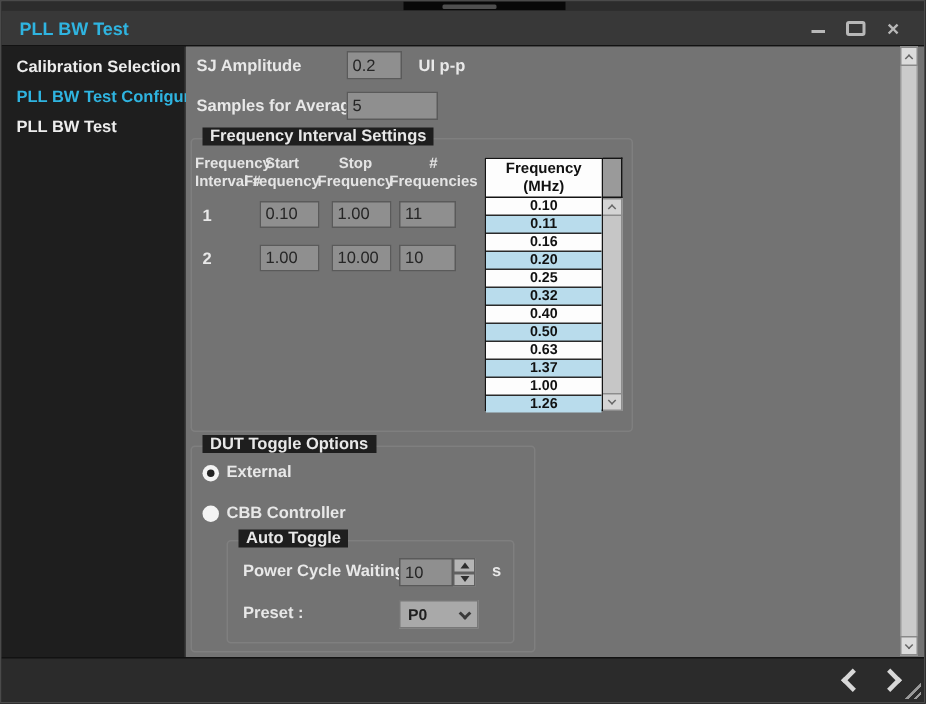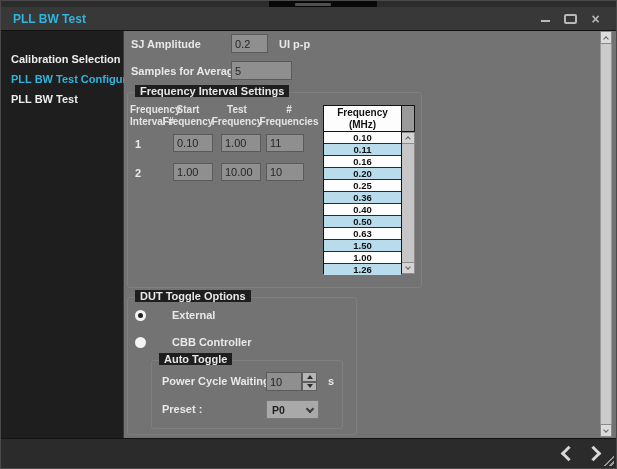--- a/index.html
+++ b/index.html
@@ -13,21 +13,21 @@
   .titlebar{position:relative;height:23px;background:#383838;border-bottom:1px solid #121212;
     display:flex;align-items:center;}
   .title{color:#2fb4e0;font-weight:bold;font-size:12px;padding-left:12px;}
   .win-controls{margin-left:auto;display:flex;align-items:center;gap:10px;padding-right:13px;}
   .wc{width:15px;height:15px;display:flex;align-items:center;justify-content:center;color:#b8b8b8;cursor:pointer;}
   .min-bar{width:9px;height:2px;background:#b8b8b8;margin-top:5px;}
   .max-box{width:9px;height:6px;border:2px solid #b8b8b8;border-radius:2px;}
   .wc.close{font-size:14px;font-weight:bold;line-height:14px;}
   
   .body{display:flex;height:407px;}
-  .sidebar{width:123px;box-sizing:border-box;border-right:1px solid #3a3a3a;padding-top:18px;background:#1e1e1e;}
+  .sidebar{width:123px;box-sizing:border-box;border-right:1px solid #3a3a3a;padding-top:4px;background:#1e1e1e;}
   .side-item{height:20px;line-height:20px;font-size:11px;font-weight:bold;color:#ededed;
     padding-left:10px;white-space:nowrap;cursor:pointer;}
   .side-item.active{color:#2fb4e0;}
   .main{position:relative;flex:1;background:#737373;}
   
   .lbl{position:absolute;font-size:11px;font-weight:bold;color:#e8e8e8;white-space:nowrap;}
   .inp{position:absolute;box-sizing:border-box;background:#8f8f8f;border:1px solid #5a5a5a;
     color:#262626;font-size:11px;font-family:inherit;padding:0 3px;outline:none;}
   .gbox{position:absolute;border:1px solid #7f7f7f;border-radius:3px;}
   .glabel{position:absolute;top:-8px;left:7px;background:#1e1e1e;padding:0 5px;font-size:11px;
@@ -46,21 +46,21 @@
   .ft-row:nth-child(even){background:#b9dcec;}
   .ft-sb{width:13px;display:flex;flex-direction:column;box-sizing:border-box;}
   .ft-sb-head{height:27px;background:#9a9a9a;border:1px solid #141414;border-left:none;box-sizing:border-box;}
   .ft-sb-btn{height:12px;background:#d4d4d4;border:1px solid #8d8d8d;border-left:none;box-sizing:border-box;
     display:flex;align-items:center;justify-content:center;cursor:pointer;}
   .ft-sb-track{flex:1;background:#c6c6c6;border-right:1px solid #8d8d8d;box-sizing:border-box;}
   .chev{display:inline-block;width:3px;height:3px;border-right:1.5px solid #666;border-bottom:1.5px solid #666;}
   .chev.up{transform:rotate(-135deg);margin-top:2px;}
   .chev.down{transform:rotate(45deg);margin-bottom:2px;}
   
-  .radio-row{position:absolute;display:flex;align-items:center;gap:26px;cursor:pointer;}
+  .radio-row{position:absolute;display:flex;align-items:center;gap:5px;cursor:pointer;}
   .radio{width:11px;height:11px;border-radius:50%;background:#f4f4f4;position:relative;flex:none;}
   .radio.checked::after{content:"";position:absolute;left:3px;top:3px;width:5px;height:5px;border-radius:50%;background:#222;}
   .radio-row .rlabel{font-size:11px;font-weight:bold;color:#e8e8e8;white-space:nowrap;}
   
   .spin-btns{position:absolute;display:flex;flex-direction:column;width:15px;}
   .spin-btn{height:9.5px;background:#b5b5b5;border:1px solid #606060;box-sizing:border-box;
     display:flex;align-items:center;justify-content:center;cursor:pointer;}
   .tri-up{width:0;height:0;border-left:3px solid transparent;border-right:3px solid transparent;border-bottom:4px solid #2e2e2e;}
   .tri-down{width:0;height:0;border-left:3px solid transparent;border-right:3px solid transparent;border-top:4px solid #2e2e2e;}
   
@@ -128,21 +128,21 @@
 
         <div class="colhead" style="left:2px;top:11px;width:56px;text-align:left;">
           <span>Frequency</span>
             <span>Interval #</span>
         </div>
         <div class="colhead" style="left:32px;top:11px;width:56px;">
           <span>Start</span>
             <span>Frequency</span>
         </div>
         <div class="colhead" style="left:81px;top:11px;width:56px;">
-          <span>Test</span>
+          <span>Stop</span>
             <span>Frequency</span>
         </div>
         <div class="colhead" style="left:128px;top:11px;width:66px;">
           <span>#</span>
             <span>Frequencies</span>
         </div>
 
         <span class="lbl" style="left:7px;top:45px;font-weight:bold;">1</span>
         <input class="inp" style="left: 45px; top: 41px; width: 40px; height: 18px;" readonly="" value="0.10">
         <input class="inp" style="left: 93px; top: 41px; width: 40px; height: 18px;" readonly="" value="1.00">
@@ -158,25 +158,25 @@
             <div class="ft-header">
               <span style="display:block;">Frequency</span>
               <span style="display:block;">(MHz)</span>
             </div>
             <div class="ft-rows">
               <div class="ft-row">0.10</div>
               <div class="ft-row">0.11</div>
               <div class="ft-row">0.16</div>
               <div class="ft-row">0.20</div>
               <div class="ft-row">0.25</div>
-              <div class="ft-row">0.36</div>
+              <div class="ft-row">0.32</div>
               <div class="ft-row">0.40</div>
               <div class="ft-row">0.50</div>
               <div class="ft-row">0.63</div>
-              <div class="ft-row">1.50</div>
+              <div class="ft-row">1.37</div>
               <div class="ft-row">1.00</div>
               <div class="ft-row">1.26</div>
             </div>
           </div>
           <div class="ft-sb">
             <div class="ft-sb-head"></div>
             <div class="ft-sb-btn">
                 <span class="chev up"></span>
               </div>
             <div class="ft-sb-track"></div>

